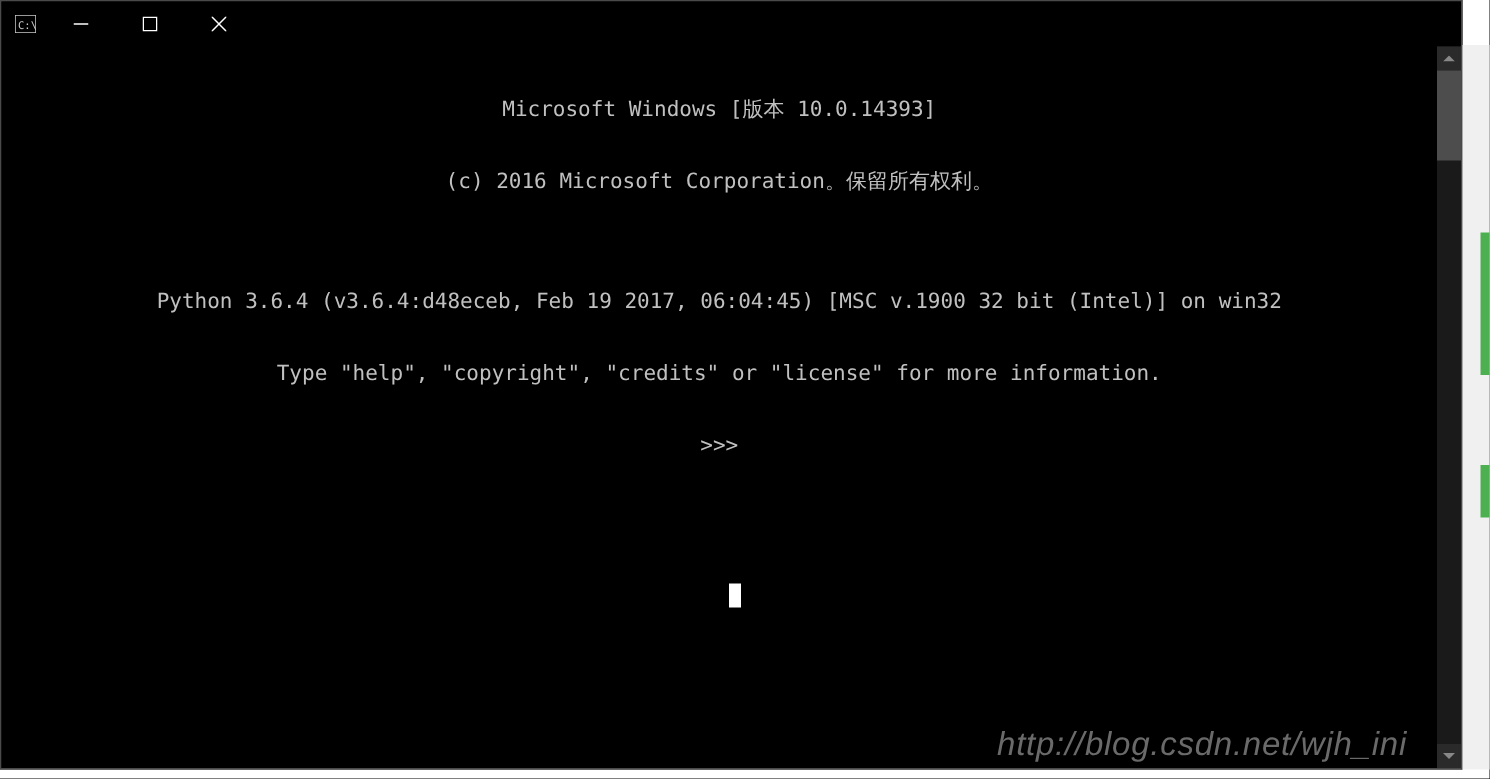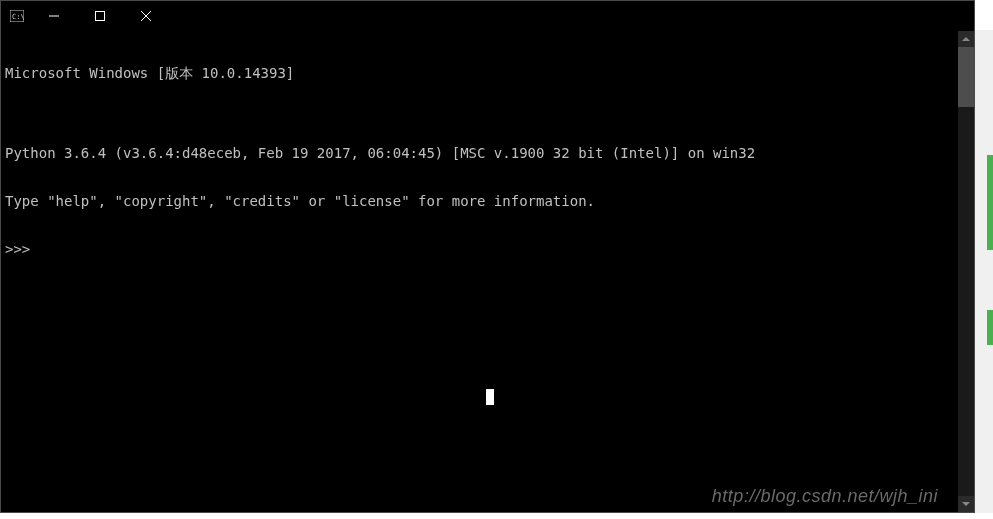--- a/index.html
+++ b/index.html
@@ -74,20 +74,21 @@
     .terminal-content {
       flex: 1;
       padding: 2px 4px;
       color: #c0c0c0;
       font-size: 14px;
       line-height: 16px;
       font-family: "NSimSun", "SimSun", "Consolas", monospace;
       white-space: pre;
       overflow: hidden;
       position: relative;
+      text-align: center;
     }
     .terminal-line {
       white-space: pre;
     }
     .cursor-block {
       position: absolute;
       width: 8px;
       height: 16px;
       background: #ffffff;
       left: 485px;
@@ -124,21 +125,21 @@
       top: 16px;
       height: 60px;
       cursor: pointer;
     }
     .watermark {
       position: absolute;
       bottom: 8px;
       right: 20px;
       color: #6a6a6a;
       font-family: Arial, sans-serif;
-      font-size: 18px;
+      font-size: 22px;
       font-style: italic;
       pointer-events: none;
       letter-spacing: 0.5px;
       margin-left: 40px;
     }
     .right-edge {
       position: absolute;
       right: 0;
       top: 30px;
       width: 18px;
@@ -178,20 +179,21 @@
         <svg width="10" height="10" viewBox="0 0 10 10">
             <line x1="0" y1="0" x2="10" y2="10" stroke="#ffffff" stroke-width="1"></line>
             <line x1="10" y1="0" x2="0" y2="10" stroke="#ffffff" stroke-width="1"></line>
           </svg>
       </div>
     </div>
   </div>
   <div class="terminal-body">
     <div class="terminal-content">
       <div class="terminal-line">Microsoft Windows [版本 10.0.14393]</div>
+      <div class="terminal-line">(c) 2016 Microsoft Corporation。保留所有权利。</div>
       <div class="terminal-line"></div>
       <div class="terminal-line">Python 3.6.4 (v3.6.4:d48eceb, Feb 19 2017, 06:04:45) [MSC v.1900 32 bit (Intel)] on win32</div>
       <div class="terminal-line">Type "help", "copyright", "credits" or "license" for more information.</div>
       <div class="terminal-line">&gt;&gt;&gt;</div>
       <div class="cursor-block"></div>
       <div class="watermark">http://blog.csdn.net/wjh_ini</div>
     </div>
     <div class="scrollbar">
       <div class="scroll-arrow up">
         <svg width="8" height="4" viewBox="0 0 8 4">

